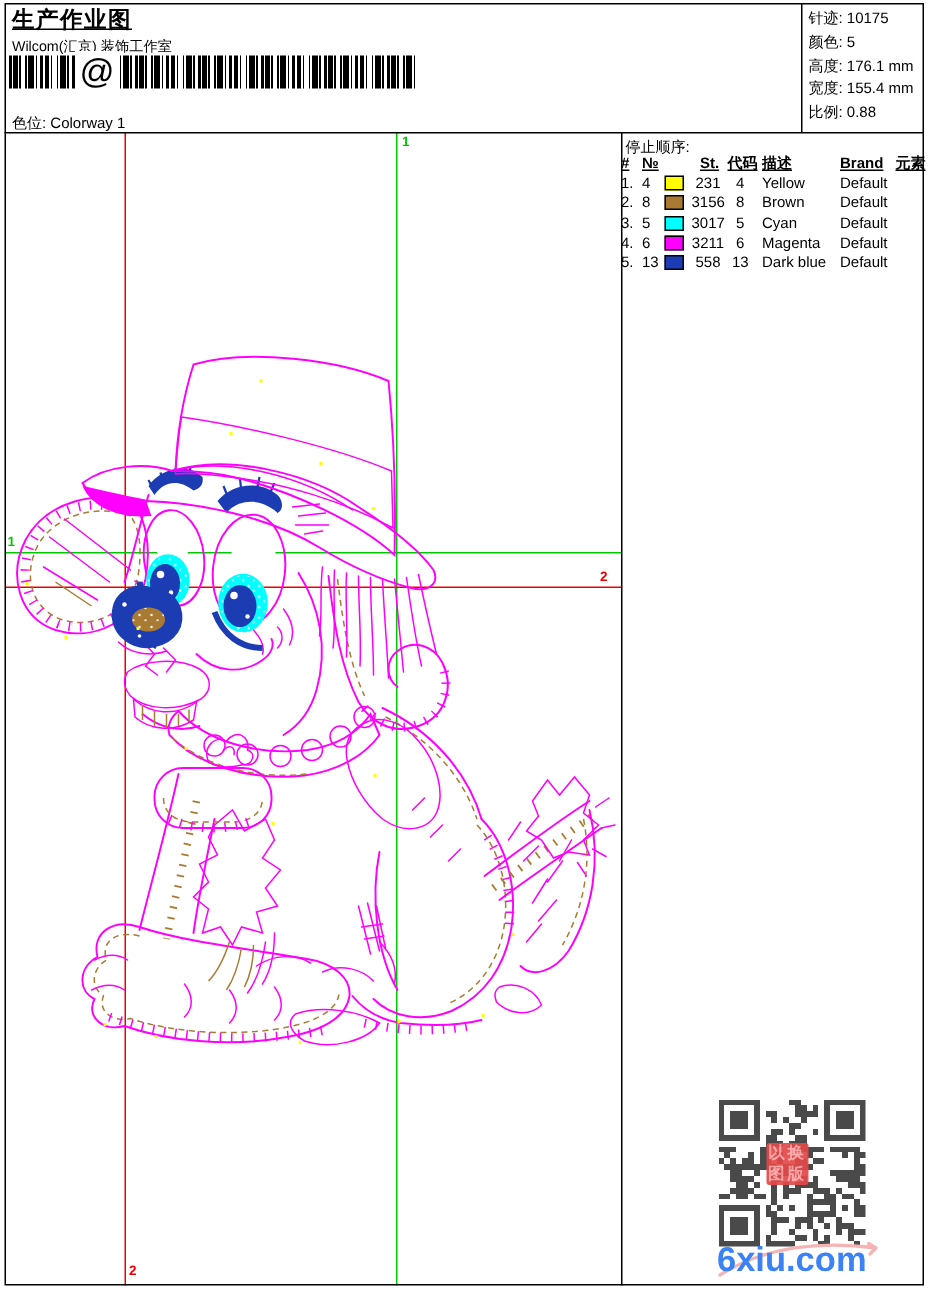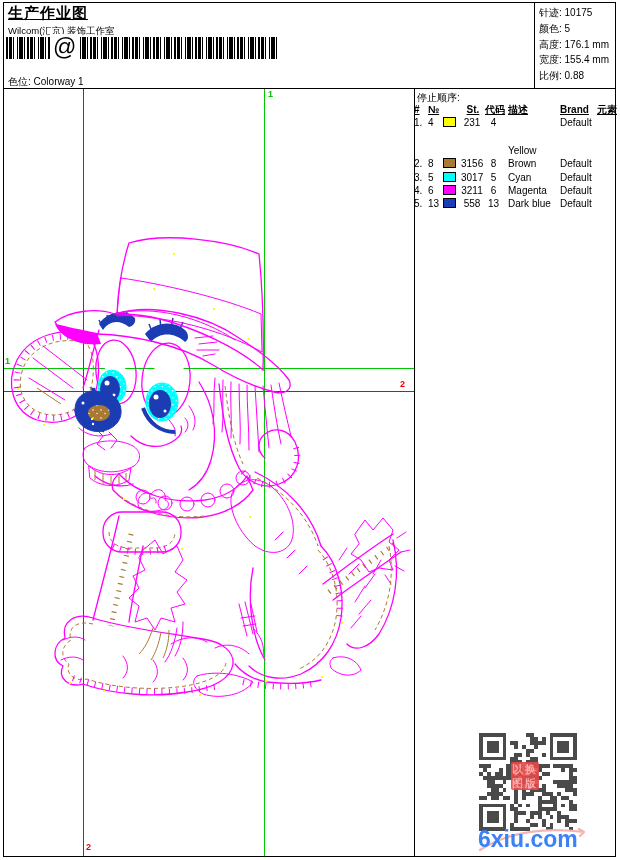--- a/index.html
+++ b/index.html
@@ -93,21 +93,21 @@
     <div class="th">代码</div>
     <div class="th" style="padding-left:4px;font-family:Liberation Serif, serif;">描述</div>
     <div class="th">Brand</div>
     <div class="th">元素</div>
 
     <div>1.</div>
     <div>4</div>
     <div><span class="sw" style="background: rgb(255, 255, 0);"></span></div>
     <div class="ra">231</div>
     <div class="ra">4</div>
-    <div style="padding-left:4px;margin-top:28px;">Yellow</div>
+    <div style="padding-left:4px;">Yellow</div>
     <div>Default</div>
     <div></div>
 
     <div>2.</div>
     <div>8</div>
     <div><span class="sw" style="background: rgb(169, 123, 50);"></span></div>
     <div class="ra">3156</div>
     <div class="ra">8</div>
     <div style="padding-left:4px;">Brown</div>
     <div>Default</div>

